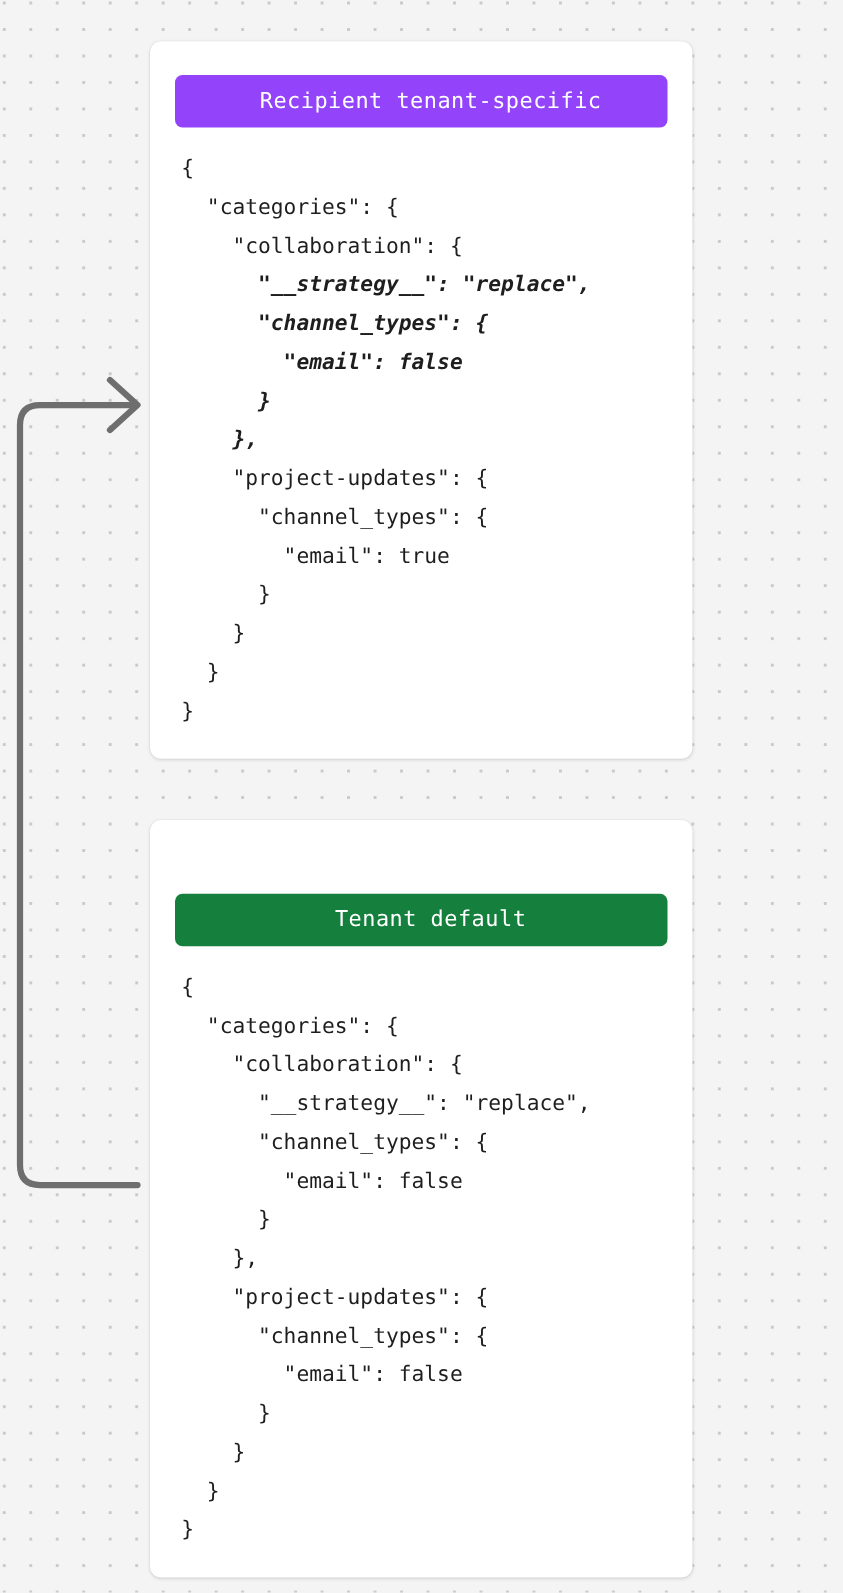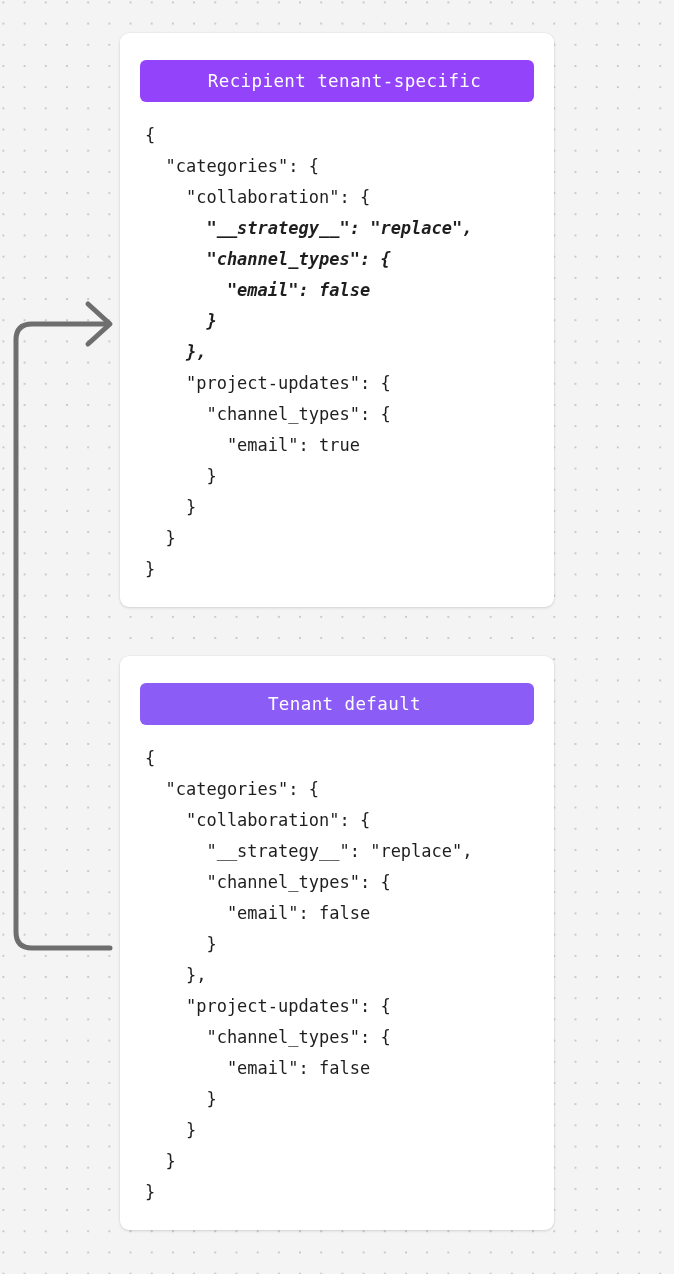--- a/index.html
+++ b/index.html
@@ -81,15 +81,15 @@
   <path d="M 110 948 L 32 948 Q 16 948 16 932 L 16 340 Q 16 324 32 324 L 104 324" fill="none" stroke="#6e6e6e" stroke-width="5" stroke-linecap="round" stroke-linejoin="round"></path>
   <path d="M 88 304 L 110 324 L 88 344" fill="none" stroke="#6e6e6e" stroke-width="5" stroke-linecap="round" stroke-linejoin="round"></path>
 </svg>
 
 <div class="card" id="card-recipient">
   <div class="card-header" style="background-color: rgb(147, 68, 251);">Recipient tenant-specific</div>
   <div class="code-block"><span class="code-line">{</span><span class="code-line">  "categories": {</span><span class="code-line">    "collaboration": {</span><span class="code-line hl">      "__strategy__": "replace",</span><span class="code-line hl">      "channel_types": {</span><span class="code-line hl">        "email": false</span><span class="code-line hl">      }</span><span class="code-line hl">    },</span><span class="code-line">    "project-updates": {</span><span class="code-line">      "channel_types": {</span><span class="code-line">        "email": true</span><span class="code-line">      }</span><span class="code-line">    }</span><span class="code-line">  }</span><span class="code-line">}</span></div>
 </div>
 
 <div class="card" id="card-tenant">
-  <div class="card-header" style="background-color: #8b5cf6;">Tenant default</div>
+  <div class="card-header" style="background-color: #15803d; margin-top: 32px;">Tenant default</div>
   <div class="code-block"><span class="code-line">{</span><span class="code-line">  "categories": {</span><span class="code-line">    "collaboration": {</span><span class="code-line">      "__strategy__": "replace",</span><span class="code-line">      "channel_types": {</span><span class="code-line">        "email": false</span><span class="code-line">      }</span><span class="code-line">    },</span><span class="code-line">    "project-updates": {</span><span class="code-line">      "channel_types": {</span><span class="code-line">        "email": false</span><span class="code-line">      }</span><span class="code-line">    }</span><span class="code-line">  }</span><span class="code-line">}</span></div>
 </div>
 
 </body></html>

